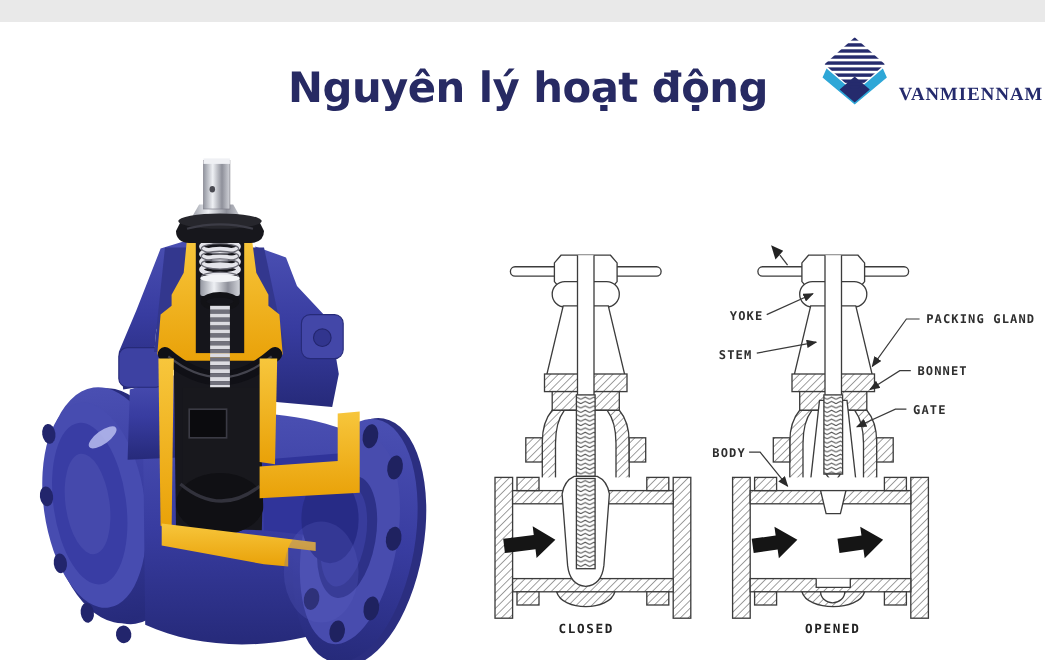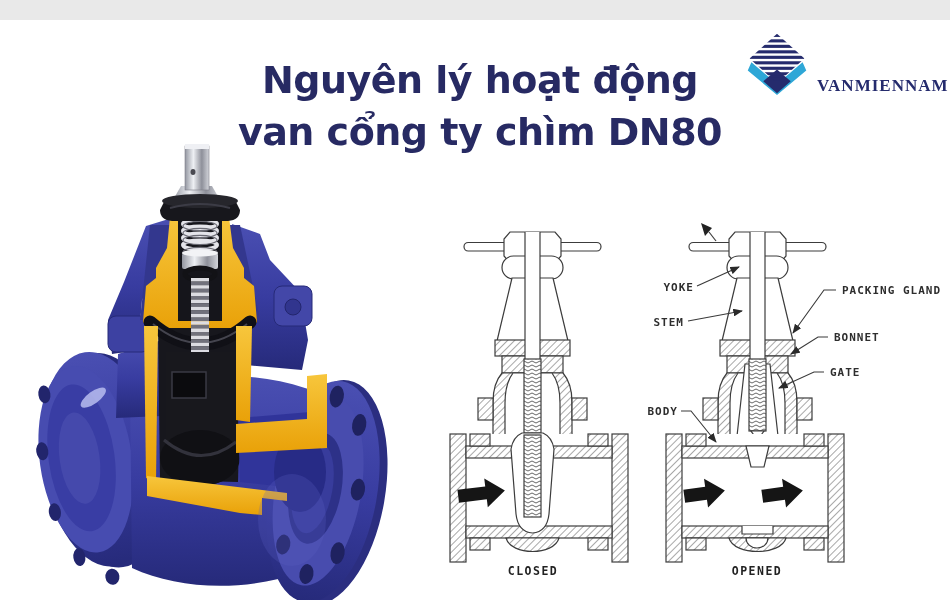--- a/index.html
+++ b/index.html
@@ -19,21 +19,20 @@
         font-weight:bold;letter-spacing:1.5px;fill:#222;}
   .ln{stroke:var(--drawing-stroke,#3a3a3a);stroke-width:1.1;fill:none;}
 </style>
 </head>
 <body>
 
 <div id="root">
 
   <div class="title">
     <div>Nguyên lý hoạt động</div>
-    <div>van cổng ty chìm DN80</div>
   </div>
 
   <div class="logo">
     <svg width="66" height="64" viewBox="0 0 72 70">
       <defs>
         <clipPath id="dclip">
             <polygon points="36,2 66,29 36,56 6,29"></polygon>
           </clipPath>
       </defs>
 

